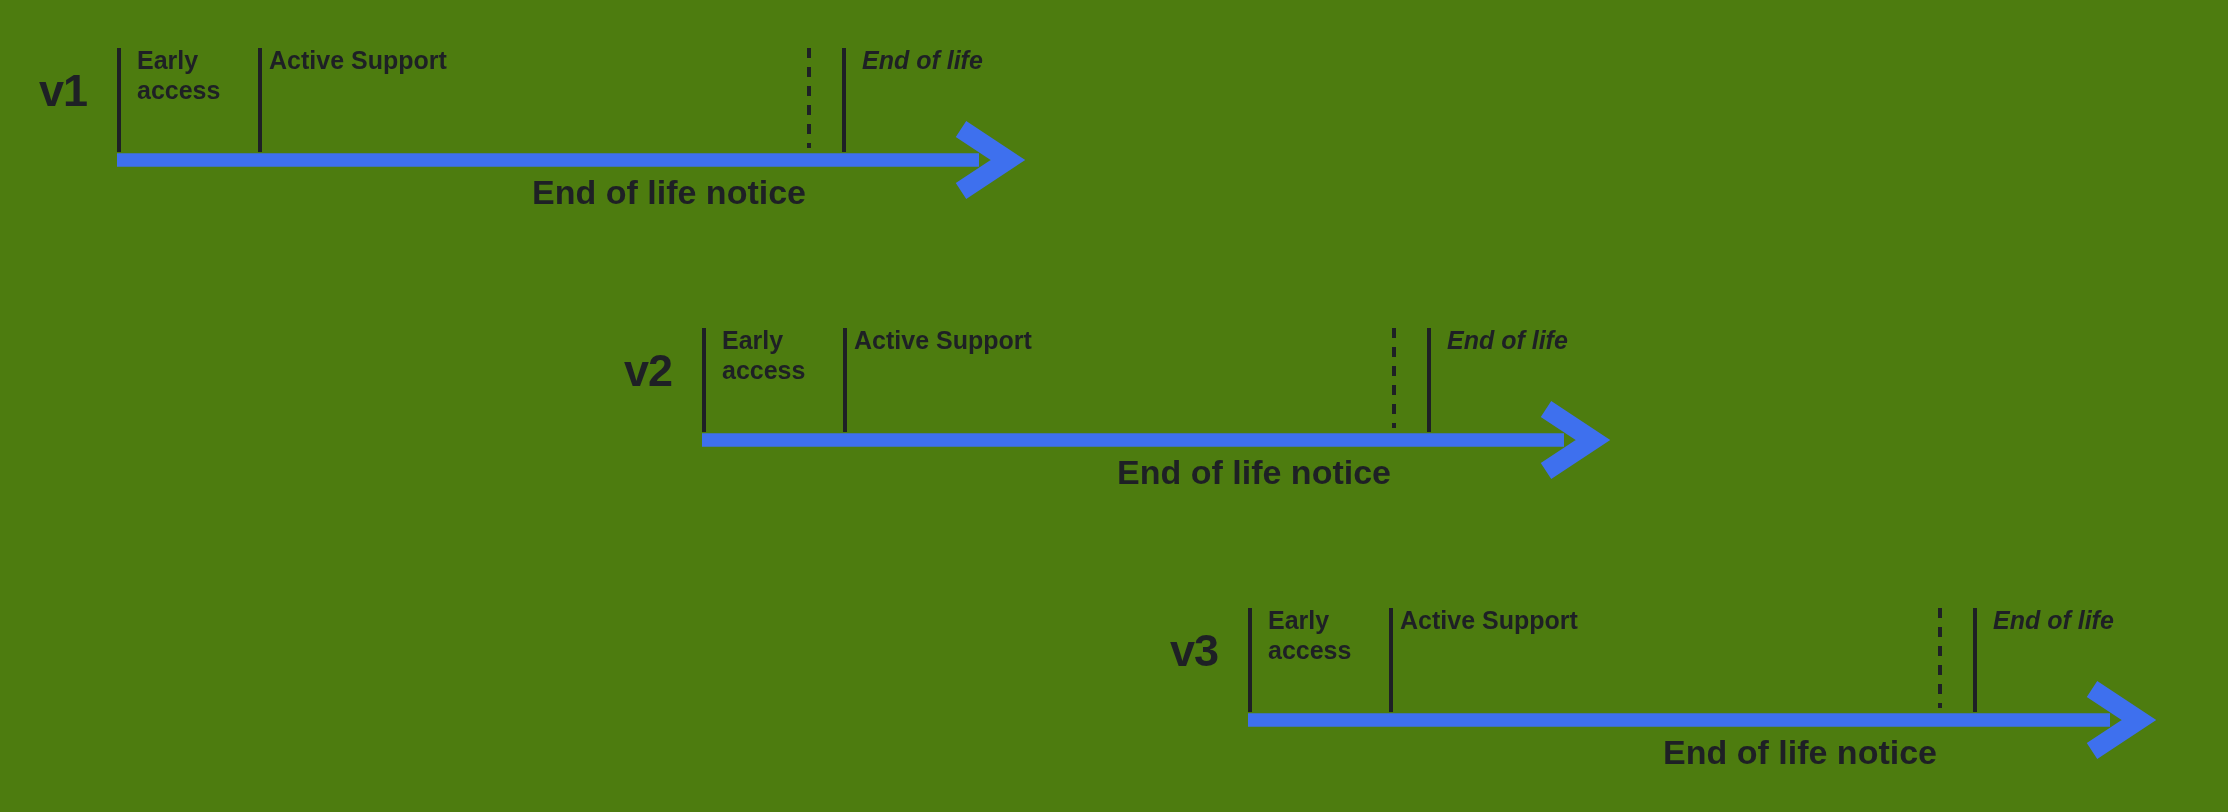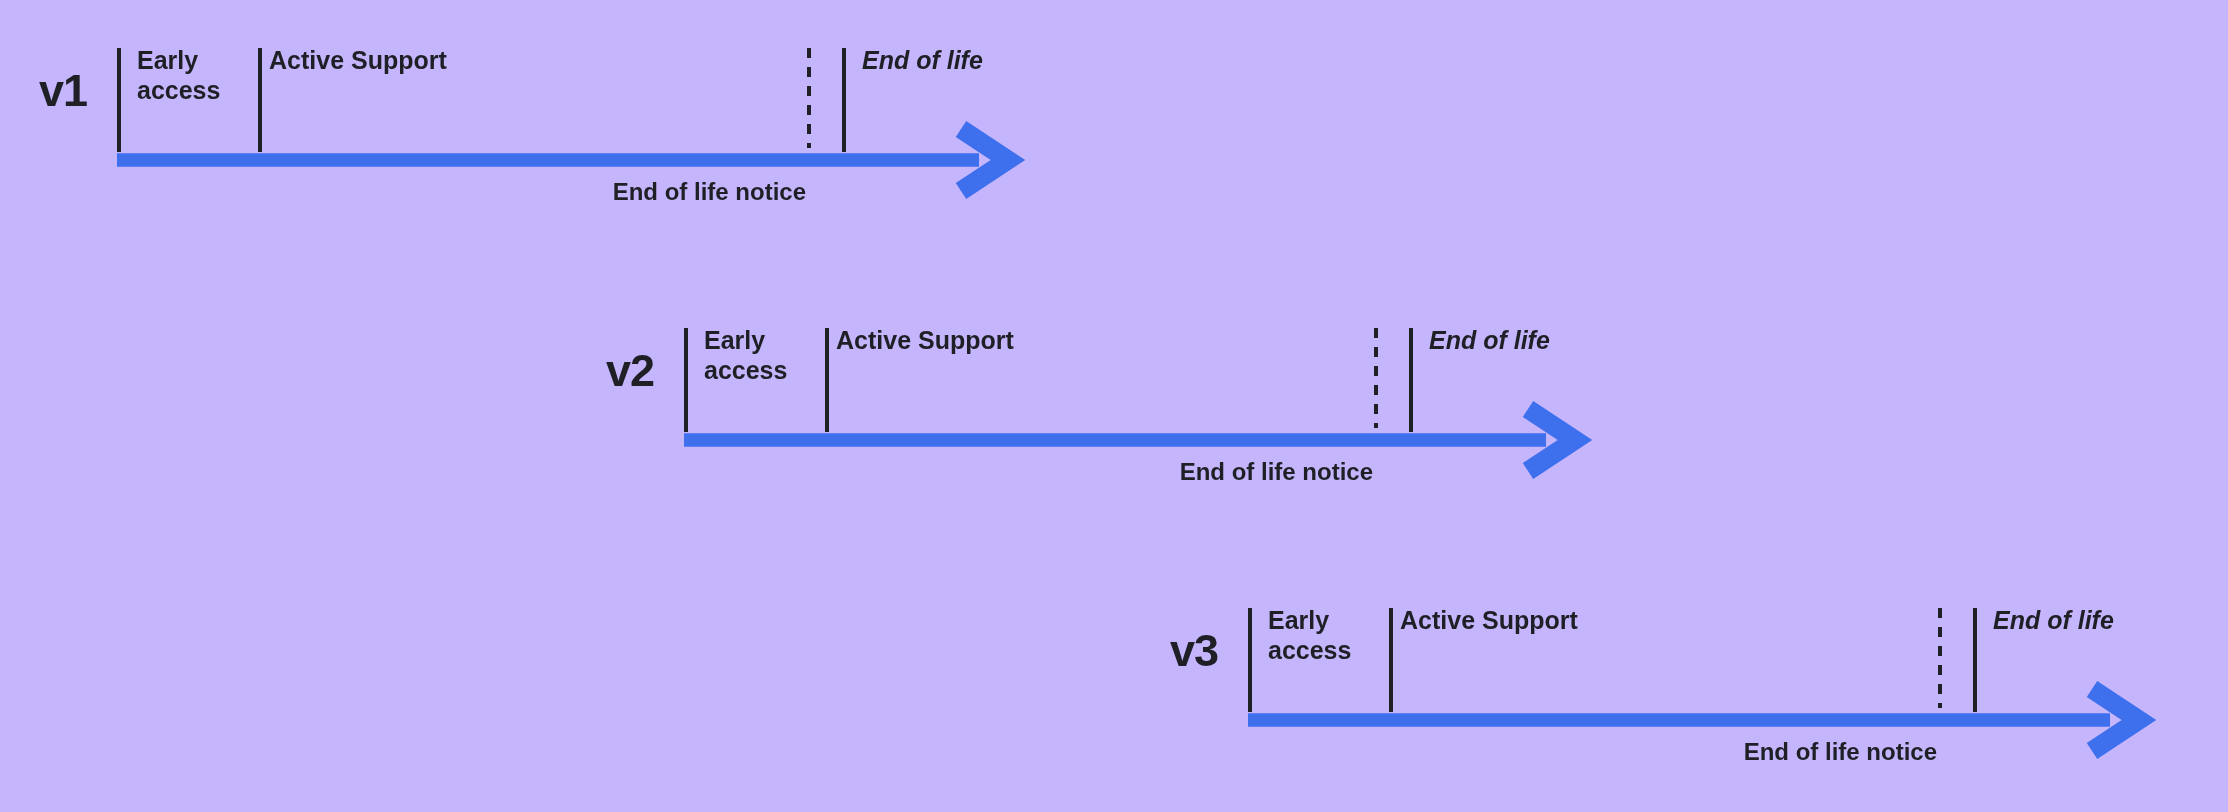--- a/index.html
+++ b/index.html
@@ -5,30 +5,30 @@
   html, body {
     margin: 0;
     padding: 0;
     background: #ffffff;
     font-family: "Liberation Sans", sans-serif;
   }
   #canvas {
     position: relative;
     width: 2228px;
     height: 812px;
-    background: #c4b5fd;
+    background: #4d7c0f;
     overflow: hidden;
   }
   .timeline {
     position: absolute;
     width: 920px;
     height: 200px;
   }
   .t1 { left: 117px; top: 48px; }
-  .t2 { left: 684px; top: 328px; }
+  .t2 { left: 702px; top: 328px; }
   .t3 { left: 1248px; top: 608px; }
 
   .version-label {
     position: absolute;
     left: -190px;
     top: 22px;
     width: 160px;
     text-align: right;
     font-size: 45px;
     font-weight: 700;
@@ -69,21 +69,21 @@
   }
   .label-early   { left: 20px; width: 115px; white-space: normal; }
   .label-active  { left: 152px; }
   .label-eol     { left: 745px; font-style: italic; }
   .label-notice {
     position: absolute;
     left: 0;
     top: 129px;
     width: 689px;
     text-align: right;
-    font-size: 24px;
+    font-size: 34px;
     font-weight: 700;
     line-height: 30px;
     color: #1e2025;
     white-space: nowrap;
   }
   .arrow-svg {
     position: absolute;
     left: 0;
     top: 79px;
     width: 900px;

